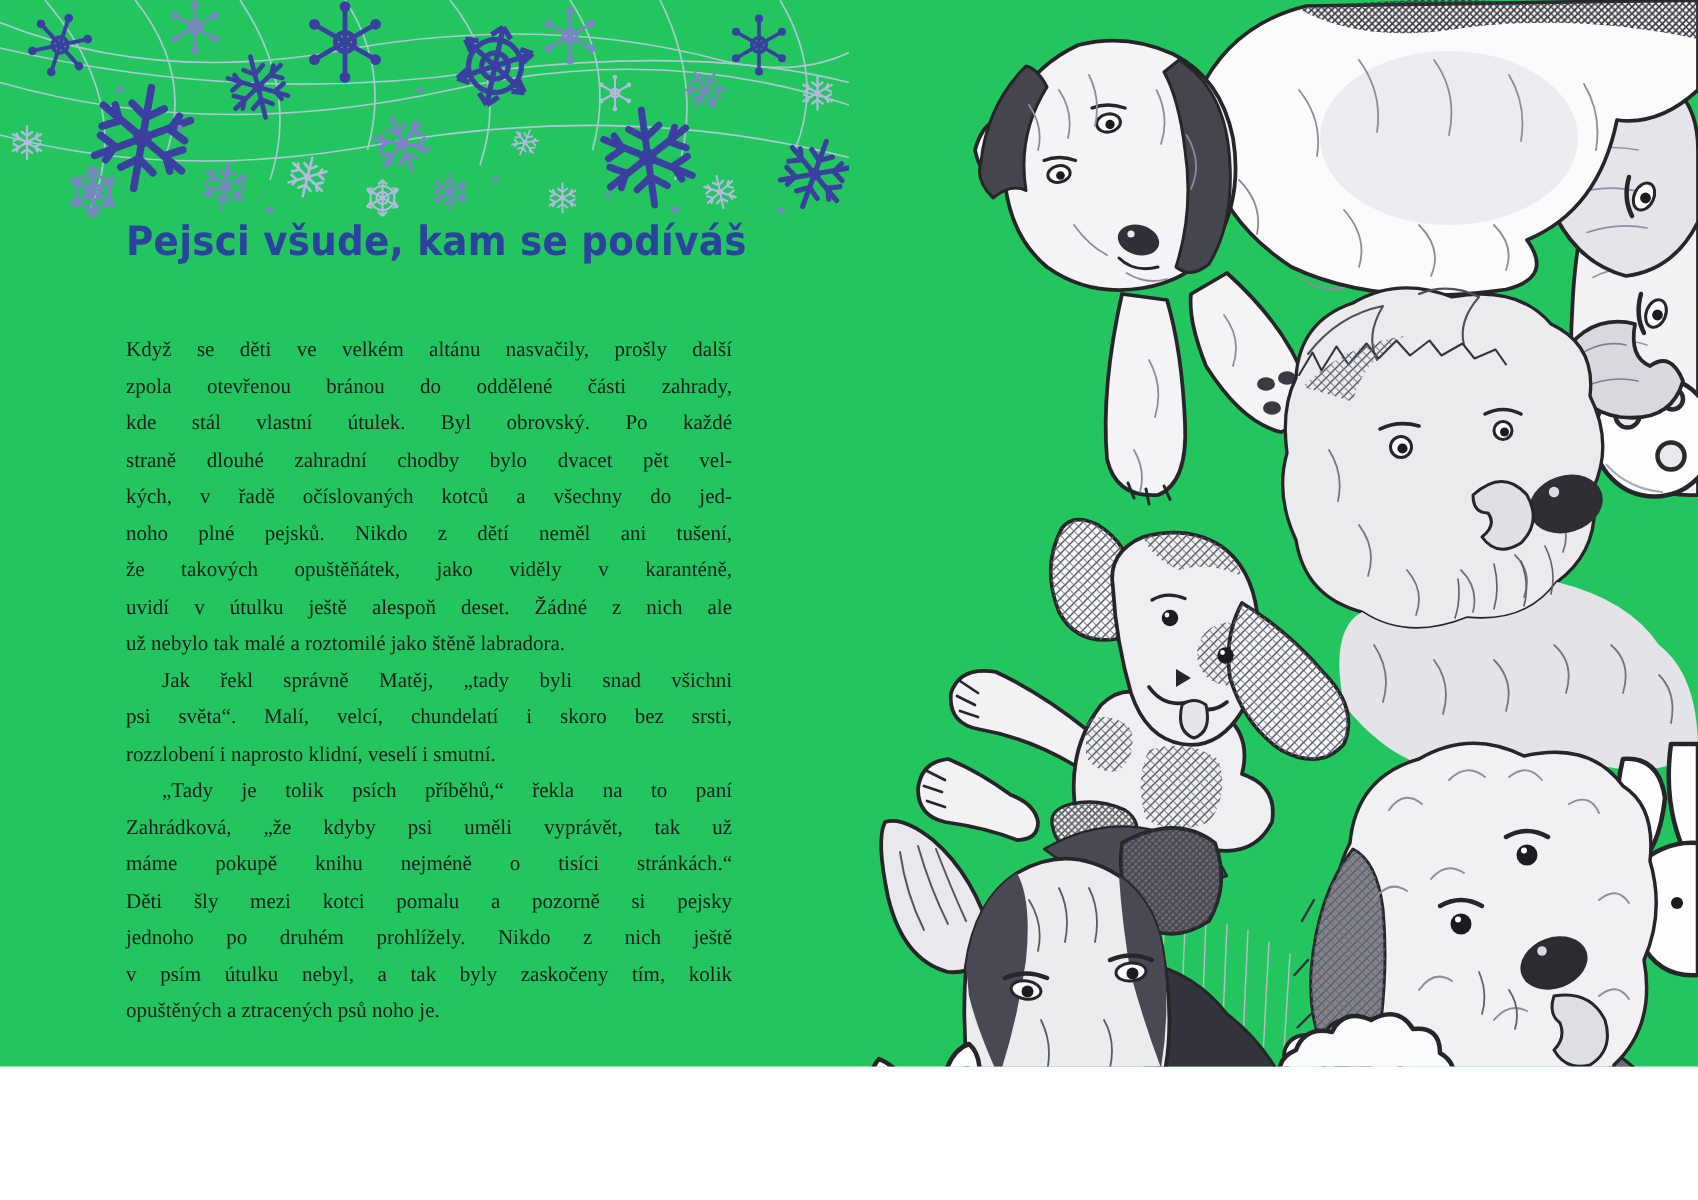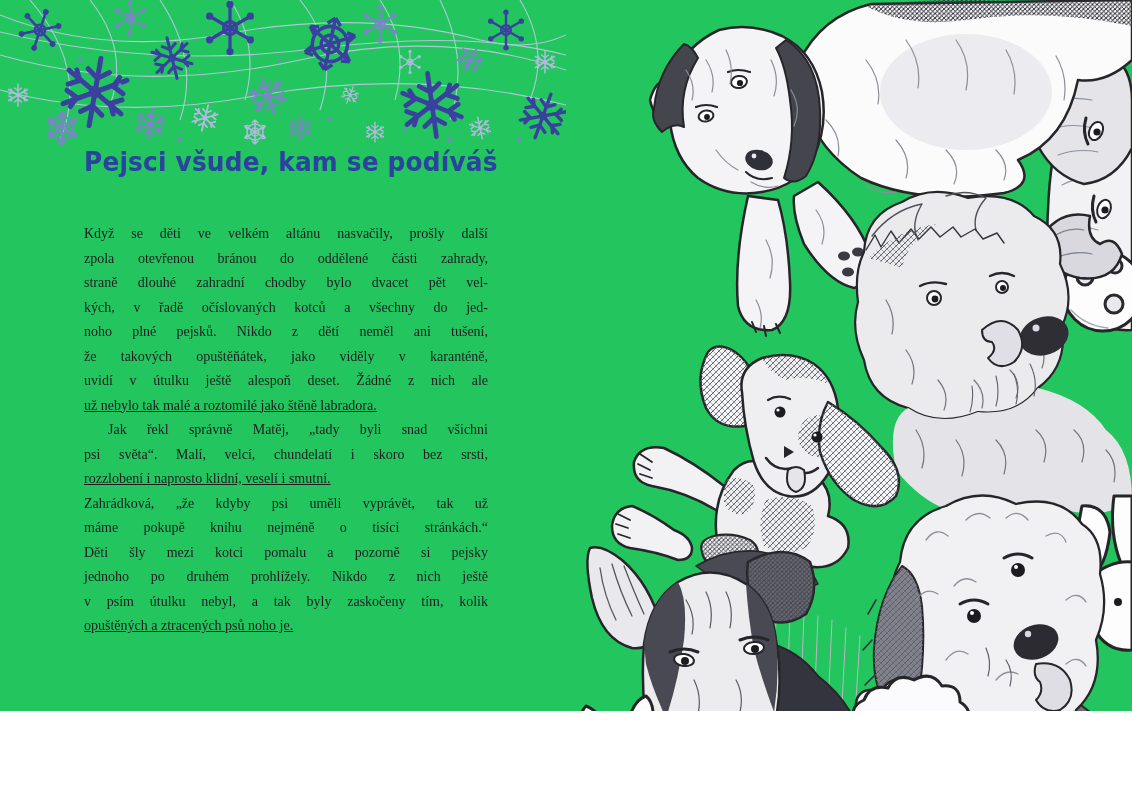--- a/index.html
+++ b/index.html
@@ -21,21 +21,21 @@
     font-weight:700;font-size:27px;line-height:42px;color:#2c429f;
     letter-spacing:0.2px;transform:scaleX(0.92);transform-origin:left center;
     white-space:nowrap;
   }
 
   .text-block{
     position:absolute;left:84px;top:222px;width:404px;
     font-size:14px;line-height:24.5px;
   }
   .line{text-align:justify;text-align-last:justify;}
-  .line.pend{text-align:last left;text-align-last:left;text-decoration:underline;}
+  .line.pend{text-align:last left;text-align-last:left;}
   .line.indent{text-indent:24px;}
 
   .page-number{
     position:absolute;left:84px;top:728px;width:404px;
     text-align:center;font-size:17px;color:#242428;font-weight:bold;
   }
 
   .illustration{position:absolute;left:0;top:0;width:566px;height:800px;}
 </style>
 </head>
@@ -128,29 +128,31 @@
             <circle cx="405" cy="130" r="1.8"></circle>
         </g>
       </g>
     </svg>
 
     <div class="chapter-title">Pejsci všude, kam se podíváš</div>
 
     <div class="text-block">
       <div class="line">Když se děti ve velkém altánu nasvačily, prošly další</div>
       <div class="line">zpola otevřenou bránou do oddělené části zahrady,</div>
+      <div class="line">kde stál vlastní útulek. Byl obrovský. Po každé</div>
       <div class="line">straně dlouhé zahradní chodby bylo dvacet pět vel-</div>
       <div class="line">kých, v řadě očíslovaných kotců a všechny do jed-</div>
       <div class="line">noho plné pejsků. Nikdo z dětí neměl ani tušení,</div>
       <div class="line">že takových opuštěňátek, jako viděly v karanténě,</div>
       <div class="line">uvidí v útulku ještě alespoň deset. Žádné z nich ale</div>
       <div class="line pend">už nebylo tak malé a roztomilé jako štěně labradora.</div>
       <div class="line indent">Jak řekl správně Matěj, „tady byli snad všichni</div>
       <div class="line">psi světa“. Malí, velcí, chundelatí i skoro bez srsti,</div>
       <div class="line pend">rozzlobení i naprosto klidní, veselí i smutní.</div>
+      <div class="line indent">„Tady je tolik psích příběhů,“ řekla na to paní</div>
       <div class="line">Zahrádková, „že kdyby psi uměli vyprávět, tak už</div>
       <div class="line">máme pokupě knihu nejméně o tisíci stránkách.“</div>
       <div class="line">Děti šly mezi kotci pomalu a pozorně si pejsky</div>
       <div class="line">jednoho po druhém prohlížely. Nikdo z nich ještě</div>
       <div class="line">v psím útulku nebyl, a tak byly zaskočeny tím, kolik</div>
       <div class="line pend">opuštěných a ztracených psů noho je.</div>
     </div>
 
     <div class="page-number">44</div>
   </div>

